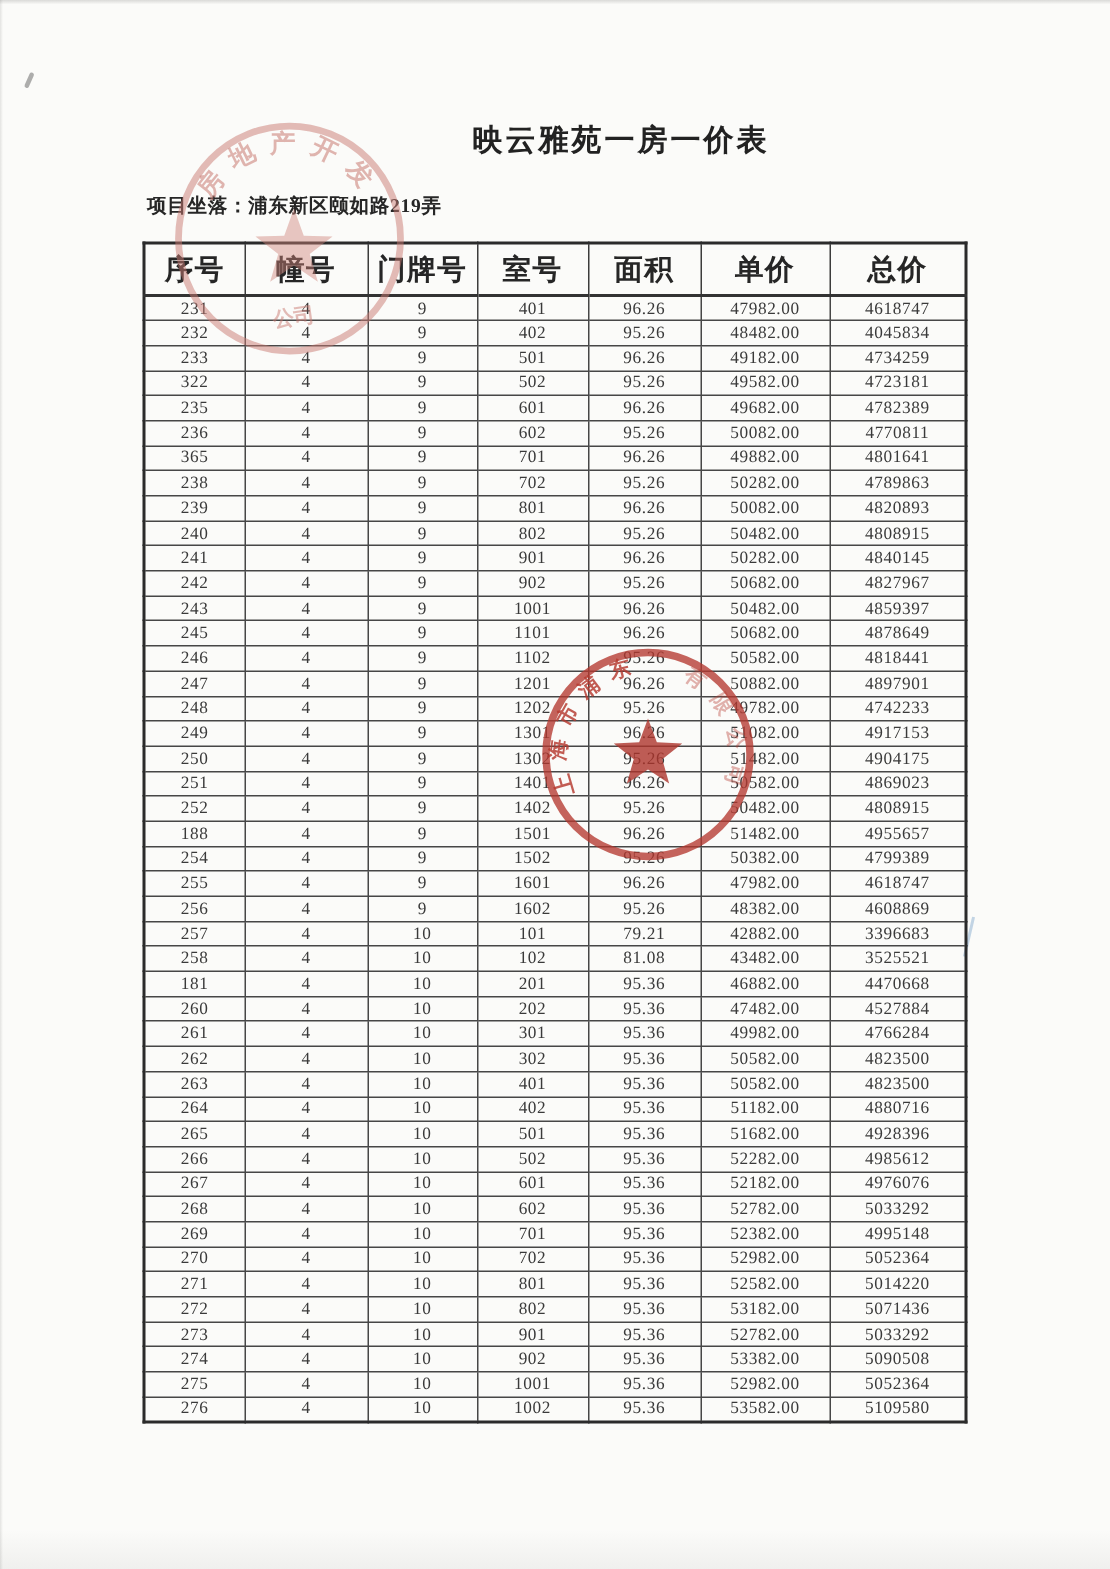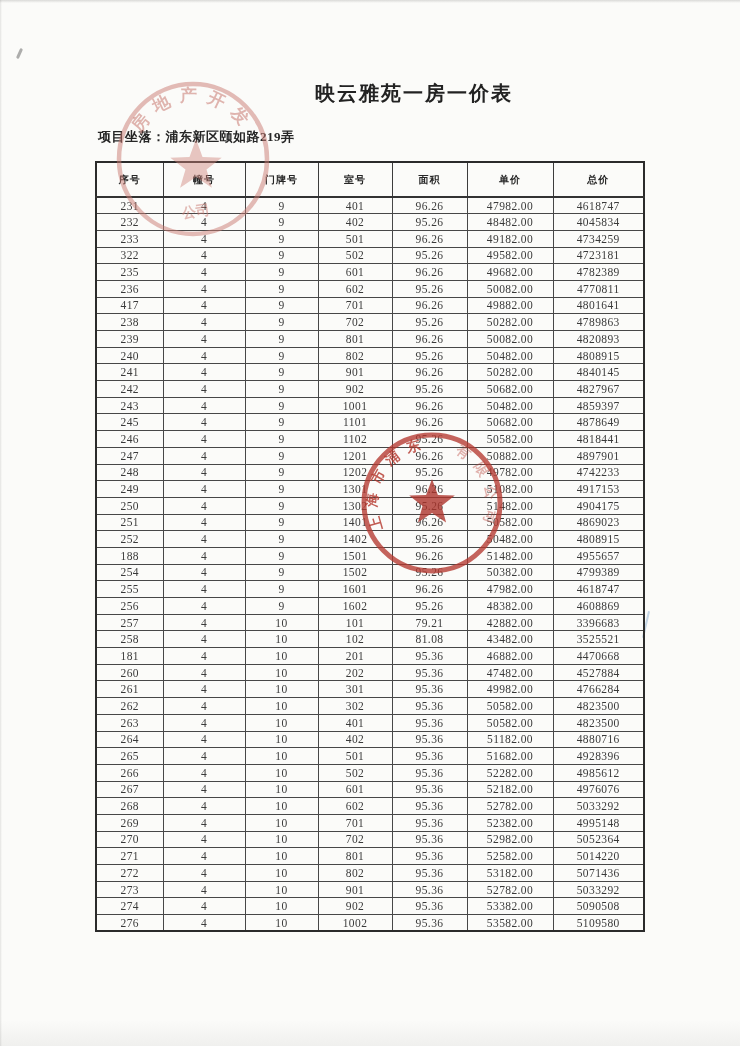--- a/index.html
+++ b/index.html
@@ -32,21 +32,21 @@
     position:absolute; left:98px; top:128px;
     font-size:13px; font-weight:bold; color:#262626; letter-spacing:.5px;text-align:right;
   }
 
   .price-table-wrap { position:absolute; left:95px; top:161px; width:548px; }
   table.price-table {
     width:548px; table-layout:fixed; border-collapse:collapse;
     border:2px solid #2b2b2b;
   }
   table.price-table th {
-    height:35px; font-size:10px; font-weight:bold; color:#262626;
+    height:35px; font-size:19px; font-weight:bold; color:#262626;
     border:1px solid #3c3c3c; border-bottom:2px solid #333;
     vertical-align:middle; letter-spacing:1px;margin-left:40px;
   }
   table.price-table td {
     height:16.7px; font-size:11.5px; color:#3a3a3a;
     border:1px solid #474747;
     text-align:center; vertical-align:middle;
     letter-spacing:.4px; white-space:nowrap; overflow:hidden;
   }
 
@@ -140,21 +140,21 @@
         <tr>
           <td>236</td>
           <td>4</td>
           <td>9</td>
           <td>602</td>
           <td>95.26</td>
           <td>50082.00</td>
           <td>4770811</td>
         </tr>
         <tr>
-          <td>417</td>
+          <td>365</td>
           <td>4</td>
           <td>9</td>
           <td>701</td>
           <td>96.26</td>
           <td>49882.00</td>
           <td>4801641</td>
         </tr>
         <tr>
           <td>238</td>
           <td>4</td>
@@ -471,20 +471,29 @@
           <td>5033292</td>
         </tr>
         <tr>
           <td>274</td>
           <td>4</td>
           <td>10</td>
           <td>902</td>
           <td>95.36</td>
           <td>53382.00</td>
           <td>5090508</td>
+        </tr>
+        <tr>
+          <td>275</td>
+          <td>4</td>
+          <td>10</td>
+          <td>1001</td>
+          <td>95.36</td>
+          <td>52982.00</td>
+          <td>5052364</td>
         </tr>
         <tr>
           <td>276</td>
           <td>4</td>
           <td>10</td>
           <td>1002</td>
           <td>95.36</td>
           <td>53582.00</td>
           <td>5109580</td>
         </tr>

